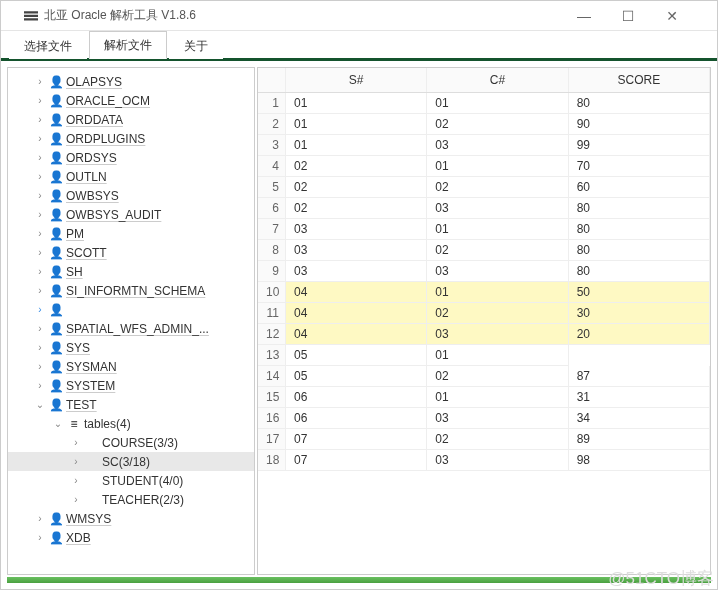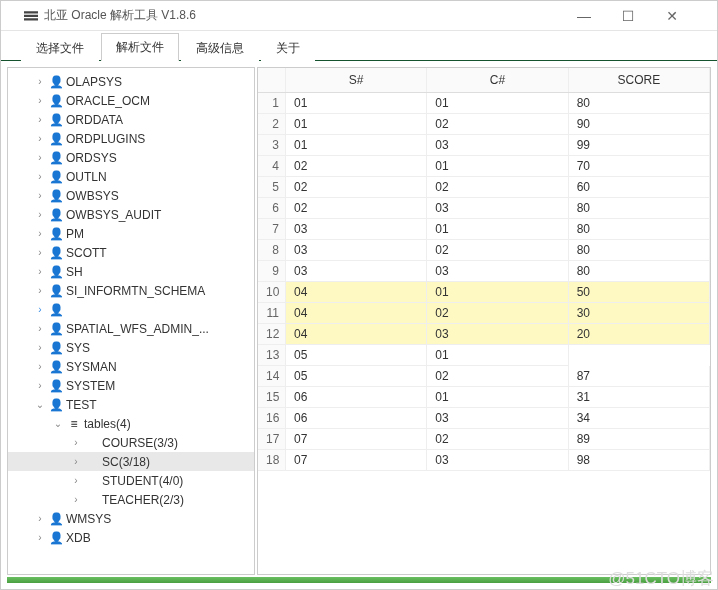--- a/index.html
+++ b/index.html
@@ -3,34 +3,34 @@
 <meta charset="utf-8">
 <style>
   * { box-sizing: border-box; font-family: "Microsoft YaHei", "Segoe UI", sans-serif; }
   body { margin: 0; width: 718px; height: 590px; background: #fff; overflow: hidden; font-size: 12px; color: #333; }
   .window { width: 718px; height: 590px; border: 1px solid #ccc; display: flex; flex-direction: column; }
   .titlebar { height: 30px; display: flex; align-items: center; padding: 0 23px; border-bottom: 1px solid #e5e5e5; }
   .titlebar .t-icon { width: 14px; height: 14px; background: #444; clip-path: polygon(0 20%,100% 20%,100% 35%,0 35%,0 45%,100% 45%,100% 60%,0 60%,0 70%,100% 70%,100% 85%,0 85%); margin-right: 6px; }
   .titlebar .title { flex: 0 0 auto; color: #555; }
   .titlebar .spacer { flex: 1; }
   .winbtn { width: 44px; height: 28px; display: flex; align-items: center; justify-content: center; color: #666; font-size: 14px; }
-  .tabs { height: 28px; display: flex; align-items: flex-end; padding: 0 20px; gap: 2px; border-bottom: 1px solid #14532d; margin-top: 2px; }
+  .tabs { height: 28px; display: flex; align-items: flex-end; padding: 0 8px; gap: 2px; border-bottom: 3px solid #14532d; margin-top: 2px; }
   .tab { padding: 5px 14px 4px; border: 1px solid transparent; border-bottom: none; color: #333; position: relative; top: 1px; background: #fff; }
   .tab.active { border-color: #ccc; border-bottom: 1px solid #fff; }
   .content { flex: 1; display: flex; padding: 6px 6px 0 6px; gap: 2px; min-height: 0; }
   .panel { border: 1px solid #ccc; background: #fff; }
   .left { width: 248px; overflow: auto; }
   .right { flex: 1; overflow: auto; }
   .tree { padding: 4px 0; }
   .node { display: flex; align-items: center; height: 19px; white-space: nowrap; }
   .node.sel { background: #e8e8e8; }
   .node.blue .chev { color: #3a8ee6; }
   .chev { width: 12px; text-align: center; color: #888; font-size: 10px; }
   .ic { width: 14px; text-align: center; color: #222; font-size: 12px; margin: 0 3px; }
-  .lbl { text-decoration-color: #ccc; text-underline-offset: 2px; }
+  .lbl { text-decoration: underline; text-decoration-color: #ccc; text-underline-offset: 2px; }
   .lbl.nound { text-decoration: none; text-align: center; }
   .hdr { display: grid; grid-template-columns: 28px 1fr 1fr 1fr; border-bottom: 1px solid #ddd; }
   .hdr > div { padding: 5px 6px; font-weight: normal; text-align: center; color: #333; border-right: 1px solid #eee; background: #fafafa; }
   .hdr > div:first-child { background: #fafafa; }
   .rowg { display: grid; grid-template-columns: 28px 1fr 1fr 1fr; }
   .rowg > div { padding: 2px 6px 2px 8px; border-right: 1px solid #eee; border-bottom: 1px solid #eee; height: 21px; line-height: 17px; }
   .rowg > div:first-child { text-align: right; color: #666; background: #fafafa; padding-right: 6px; }
   .rowg.alt > div:not(:first-child) { background: #fef9c3; }
   .footer { height: 6px; background: linear-gradient(#6ac060,#4aa040); margin: 2px 6px 6px; }
   .watermark { position:absolute; right:4px; bottom:0; color:#ddd; font-size:17px; }
@@ -44,21 +44,20 @@
     <div class="title">北亚 Oracle 解析工具  V1.8.6</div>
     <div class="spacer"></div>
     <div class="winbtn">—</div>
     <div class="winbtn">☐</div>
     <div class="winbtn">✕</div>
   </div>
 
   <div class="tabs" id="tabs">
       <div class="tab">选择文件</div>
       <div class="tab active">解析文件</div>
-      <div class="tab">高级信息</div>
       <div class="tab">关于</div>
     </div>
 
   <div class="content">
     <div class="panel left">
       <div class="tree" id="tree">
           <div class="node" style="padding-left: 26px;">
             <span class="chev">›</span>
             <span class="ic">👤</span>
             <span class="lbl">OLAPSYS</span>

